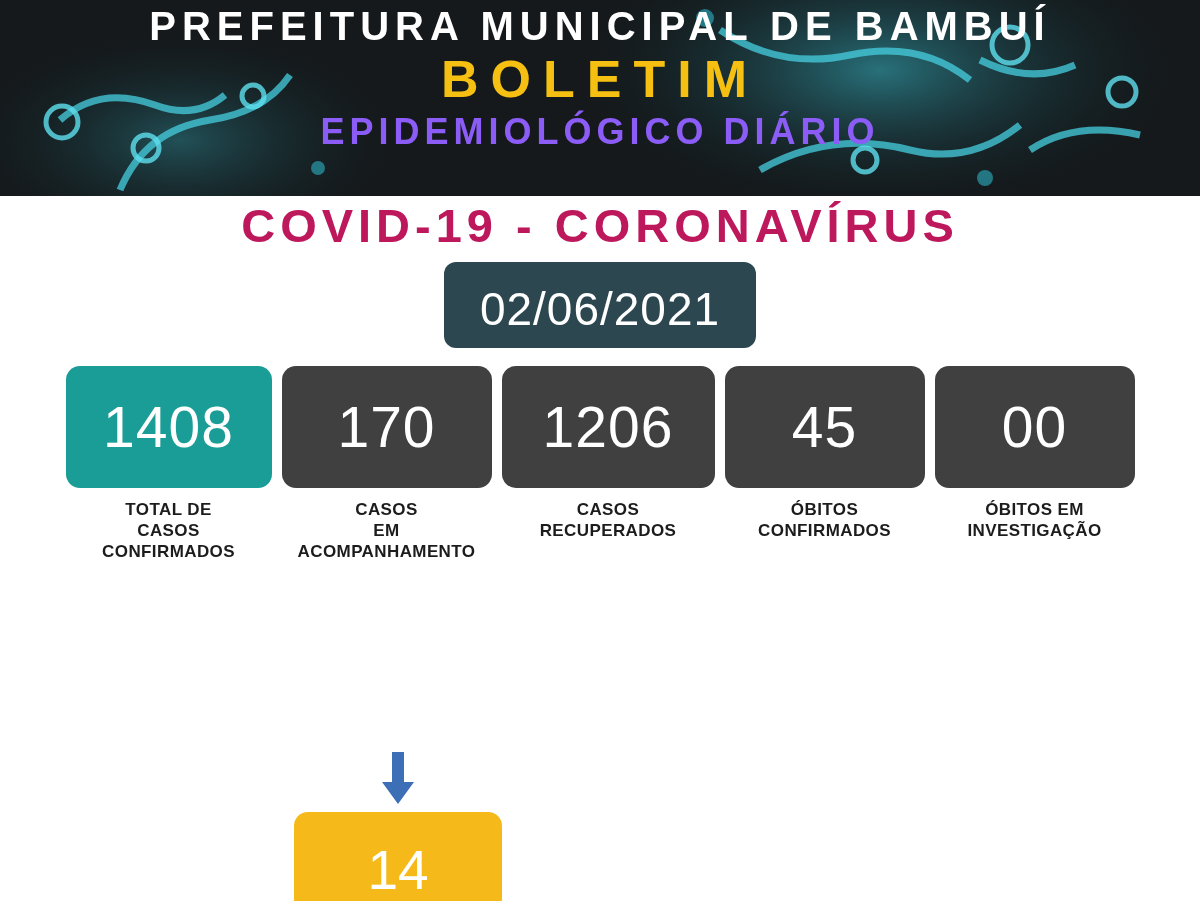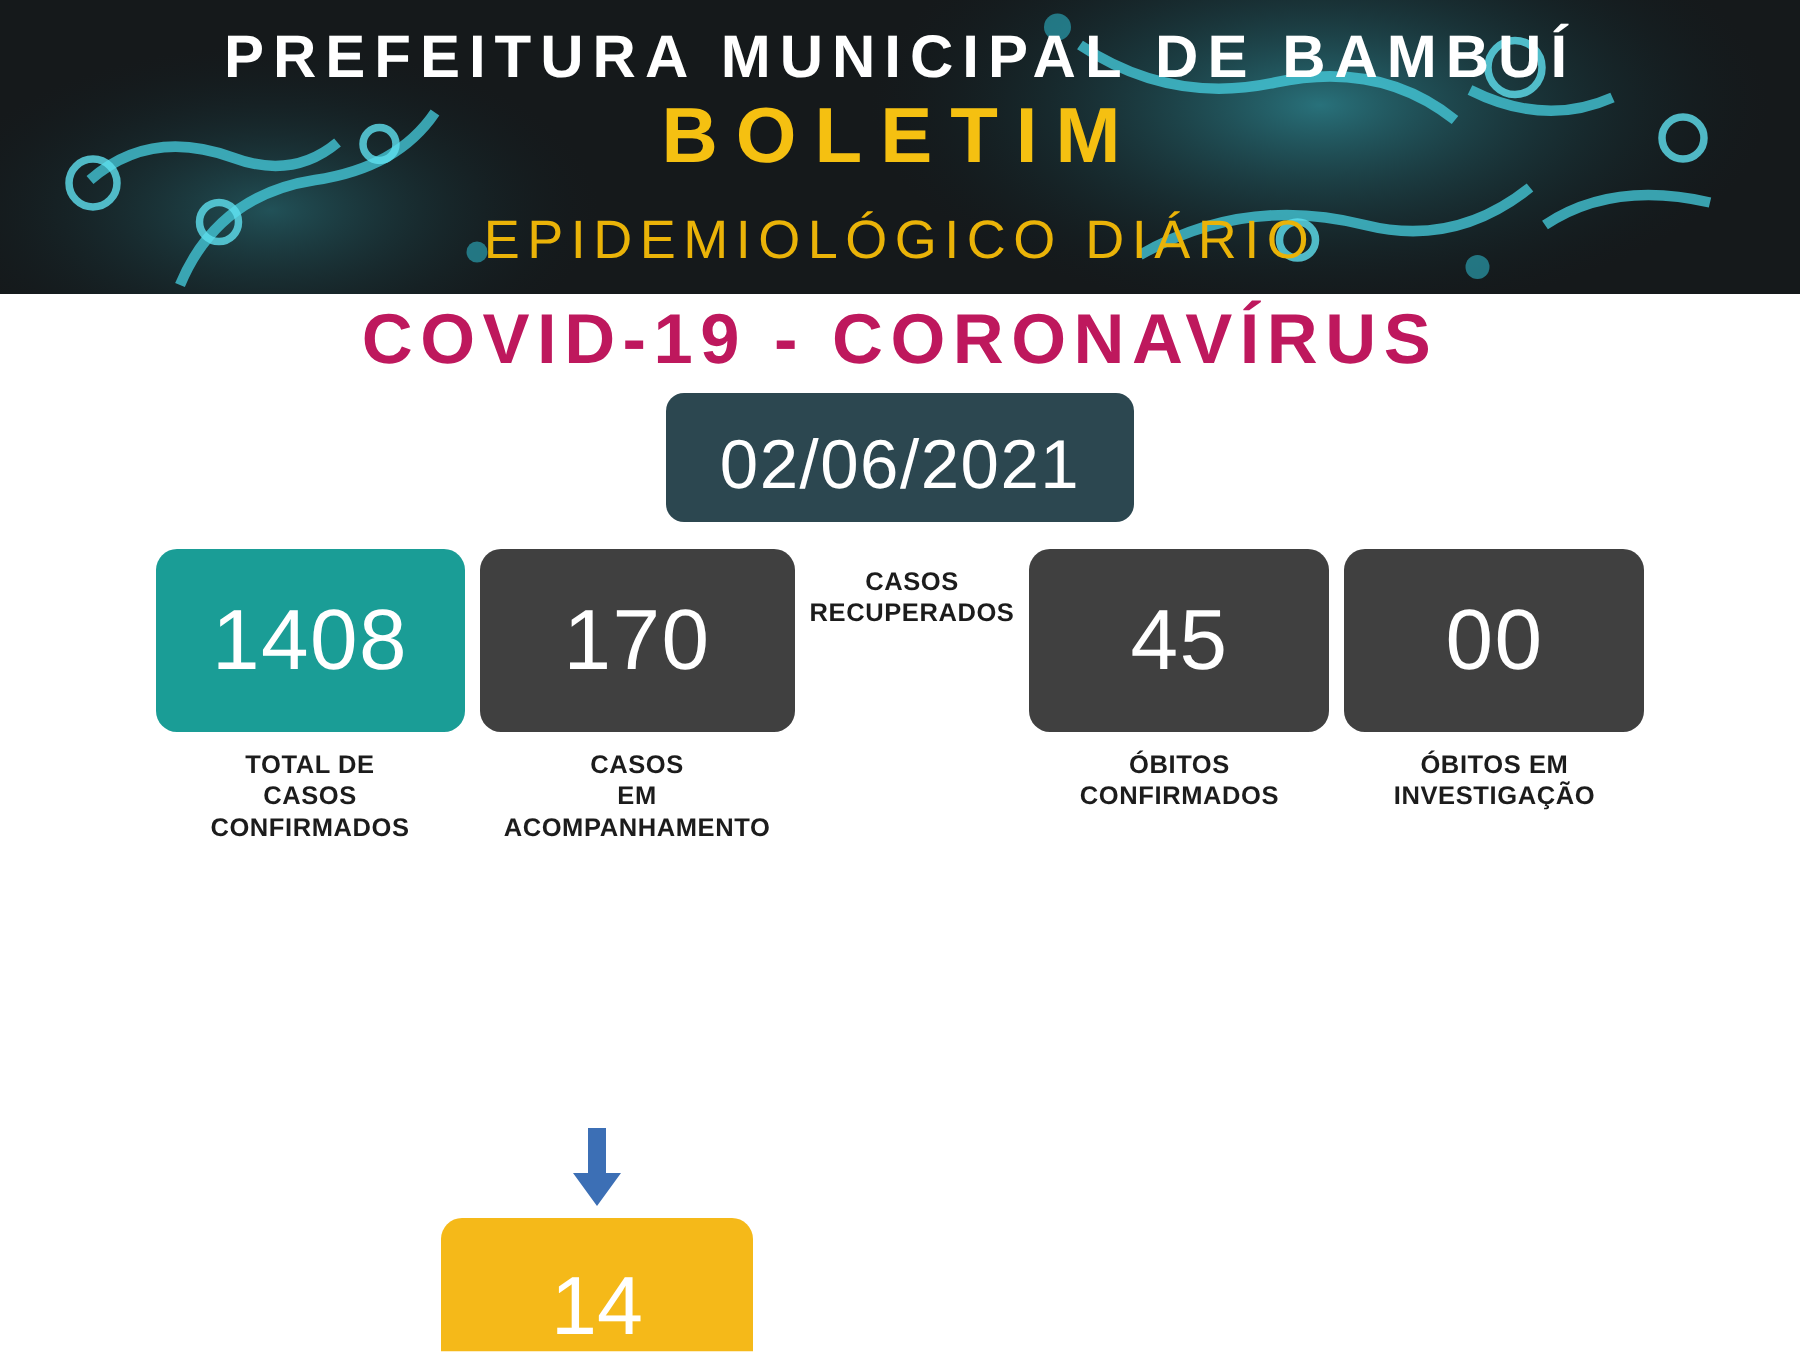--- a/index.html
+++ b/index.html
@@ -26,45 +26,45 @@
   }
   .virus-bg {
     position: absolute;
     inset: 0;
     pointer-events: none;
   }
   .header-content {
     position: relative;
     z-index: 5;
     text-align: center;
-    padding-top: 16px;
+    padding-top: 4px;
   }
   .hdr-line1 {
     color: #ffffff;
     font-size: 40px;
     font-weight: bold;
     letter-spacing: 6px;
     line-height: 1.1;
     white-space: nowrap;
   }
   .hdr-line2 {
     color: #f5c011;
     font-size: 52px;
     font-weight: bold;
     letter-spacing: 12px;
     line-height: 1.15;
     margin-top: 2px;
   }
   .hdr-line3 {
-    color: #eab308;
+    color: #8b5cf6;
     font-size: 36px;
-    font-weight: normal;
+    font-weight: bold;
     letter-spacing: 5px;
     line-height: 1.1;
-    margin-top: 18px;
+    margin-top: 2px;
   }
 
   
   .panel {
     position: relative;
     width: 1200px;
     height: 705px;
     background: #ffffff;
     text-align: center;
   }
@@ -223,20 +223,21 @@
       <div class="stat">
         <div class="stat-box dark w2">170</div>
         <div class="stat-label">
           <div>CASOS</div>
           <div>EM</div>
           <div>ACOMPANHAMENTO</div>
         </div>
       </div>
 
       <div class="stat">
+        <div class="stat-box dark w3">1206</div>
         <div class="stat-label">
           <div>CASOS</div>
           <div>RECUPERADOS</div>
         </div>
       </div>
 
       <div class="stat">
         <div class="stat-box dark w4">45</div>
         <div class="stat-label">
           <div>ÓBITOS</div>

